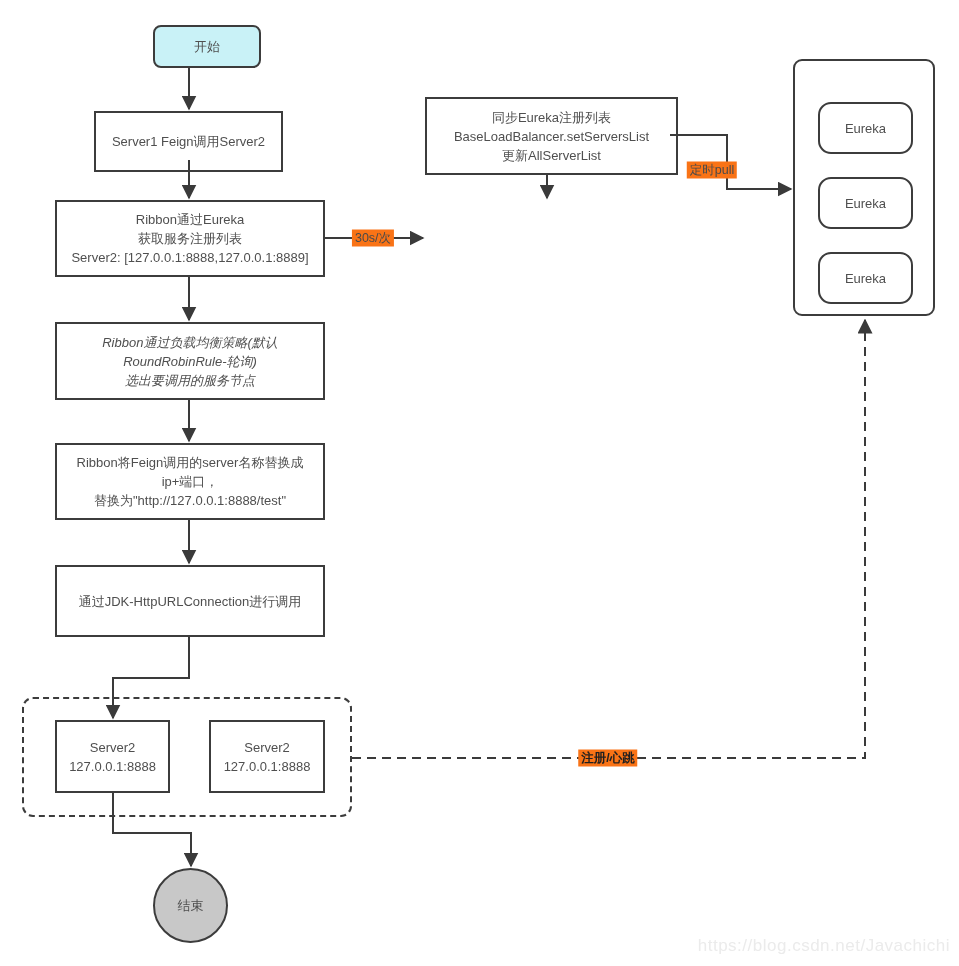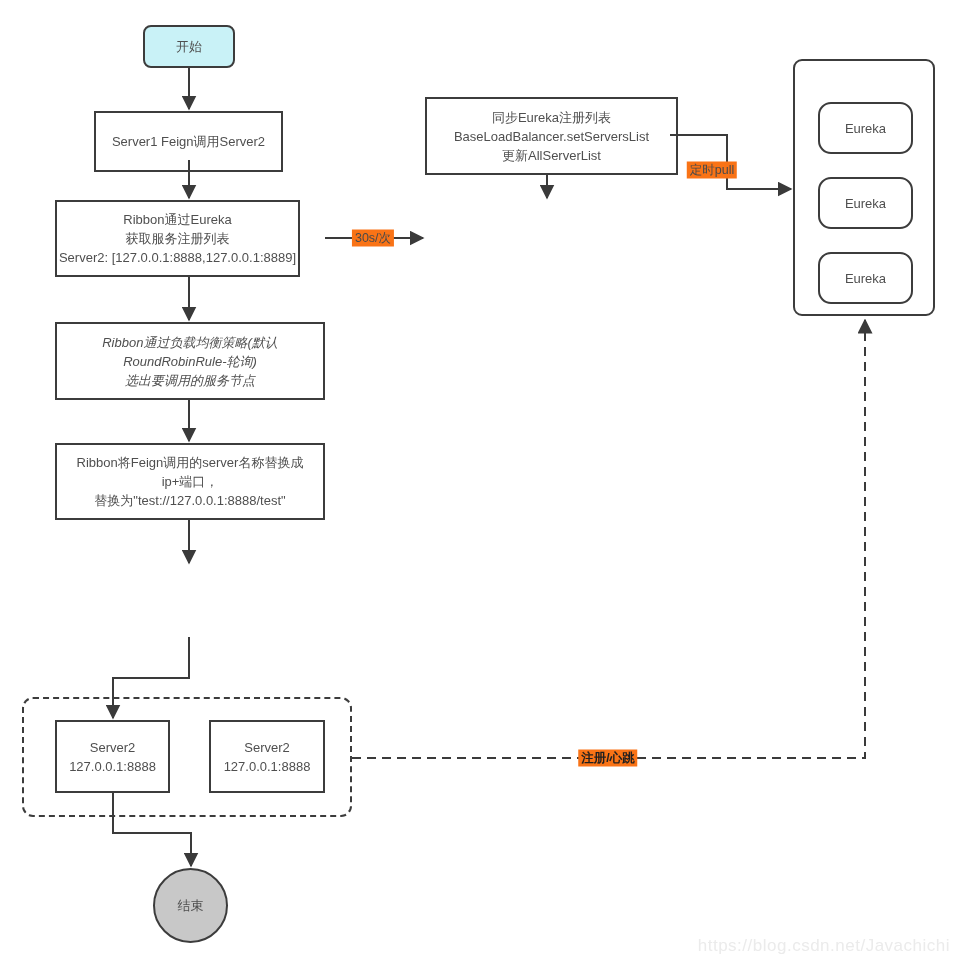--- a/index.html
+++ b/index.html
@@ -53,36 +53,37 @@
       <path d="M189 520 V563" marker-end="url(#arw)"></path>
       <path d="M189 637 V678 H113 V718" marker-end="url(#arw)"></path>
       <path d="M325 238 H423" marker-end="url(#arw)"></path>
       <path d="M547 175 V198" marker-end="url(#arw)"></path>
       <path d="M670 135 H727 V189 H791" marker-end="url(#arw)"></path>
       <path d="M113 793 V833 H191 V866" marker-end="url(#arw)"></path>
       <path d="M352 758 H865 V320" stroke-dasharray="9 6" marker-end="url(#arw)"></path>
     </g>
   </svg>
 
-  <div class="node start" style="left:143px;top:25px;width:92px;height:43px;">开始</div>
+  <div class="node start" style="left:153px;top:25px;width:108px;height:43px;">开始</div>
 
   <div class="node" style="left:94px;top:111px;width:189px;height:61px;">Server1 Feign调用Server2</div>
 
-  <div class="node" style="left:55px;top:200px;width:245px;height:77px;">Ribbon通过Eureka
+  <div class="node" style="left:55px;top:200px;width:270px;height:77px;">Ribbon通过Eureka
 获取服务注册列表
 Server2: [127.0.0.1:8888,127.0.0.1:8889]</div>
 
   <div class="node" style="left:55px;top:322px;width:270px;height:78px;font-style:italic;">Ribbon通过负载均衡策略(默认
 RoundRobinRule-轮询)
 选出要调用的服务节点</div>
 
   <div class="node" style="left:55px;top:443px;width:270px;height:77px;">Ribbon将Feign调用的server名称替换成
 ip+端口，
-替换为"test://127.0.0.1:8888/test"</div>
+替换为"http://127.0.0.1:8888/test"</div>
 
+  <div class="node" style="left:55px;top:565px;width:270px;height:72px;">通过JDK-HttpURLConnection进行调用</div>
 
   <div class="node" style="left:425px;top:97px;width:253px;height:78px;">同步Eureka注册列表
 BaseLoadBalancer.setServersList
 更新AllServerList</div>
 
 
   <div class="node cluster" style="left:793px;top:59px;width:142px;height:257px;">
     <div class="cluster-title">Cluster</div>
     <div class="node rounded" style="left:23px;top:41px;width:95px;height:52px;">Eureka</div>
     <div class="node rounded" style="left:23px;top:116px;width:95px;height:52px;">Eureka</div>

